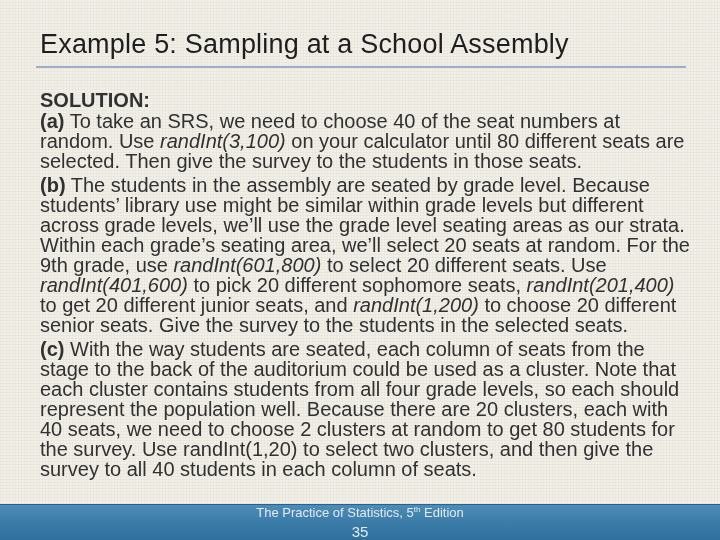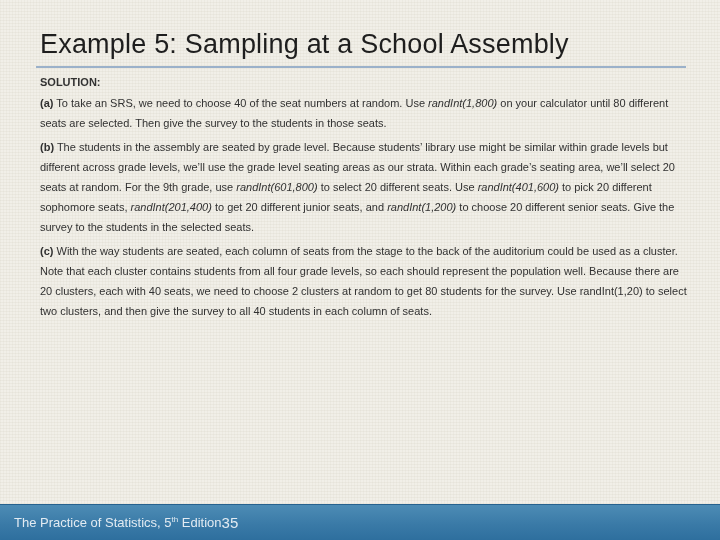--- a/index.html
+++ b/index.html
@@ -41,68 +41,69 @@
     font-size: 27px;
     font-weight: 400;
     letter-spacing: 0.2px;
     color: var(--title-text);
     line-height: 1.1;
     white-space: nowrap;
   }
   .body-block {
     position: absolute;
     left: 40px;
-    top: 72px;
+    top: 90px;
     width: 650px;
-    font-size: 11px;
+    font-size: 20px;
     line-height: 20px;
     color: var(--body-text);
   }
   .solution-label {
     font-weight: 700;
     margin-bottom: 1px;
   }
   .para { margin: 0 0 4px 0; }
   .para .b { font-weight: 700; }
   .para .i { font-style: italic; }
   .footer-bar {
     position: absolute;
     left: 0;
     bottom: 0;
     width: 720px;
     height: 36px;
     background: linear-gradient(180deg, var(--footer-top) 0%, var(--footer-mid) 55%, var(--footer-bottom) 100%);
     border-top: 1px solid var(--footer-border);
     display: flex;
     align-items: center;
-    justify-content: flex-start;
+    justify-content: space-between;
     padding: 0 14px;
     color: var(--footer-text);
     font-size: 13px;
+    flex-direction: column;
   }
   .footer-book sup {
     font-size: 8px;
     vertical-align: super;
     line-height: 0;
   }
   .footer-page { font-size: 15px; }
 </style>
 </head>
 <body>
 
 <div class="slide">
 
   <div class="title-block">
     <h1>Example 5: Sampling at a School Assembly</h1>
   </div>
 
   <div class="body-block">
     <div class="solution-label">SOLUTION:</div>
     <div>
-        <p class="para"><span class="b">(a)</span><span> To take an SRS, we need to choose 40 of the seat numbers at random. Use </span><span class="i">randInt(1,800)</span><span> on your calculator until 80 different seats are selected. Then give the survey to the students in those seats.</span></p>
+        <p class="para"><span class="b">(a)</span><span> To take an SRS, we need to choose 40 of the seat numbers at random. Use </span><span class="i">randInt(3,100)</span><span> on your calculator until 80 different seats are selected. Then give the survey to the students in those seats.</span></p>
         <p class="para"><span class="b">(b)</span><span> The students in the assembly are seated by grade level. Because students’ library use might be similar within grade levels but different across grade levels, we’ll use the grade level seating areas as our strata. Within each grade’s seating area, we’ll select 20 seats at random. For the 9th grade, use </span><span class="i">randInt(601,800)</span><span> to select 20 different seats. Use </span><span class="i">randInt(401,600)</span><span> to pick 20 different sophomore seats, </span><span class="i">randInt(201,400)</span><span> to get 20 different junior seats, and </span><span class="i">randInt(1,200)</span><span> to choose 20 different senior seats. Give the survey to the students in the selected seats.</span></p>
         <p class="para"><span class="b">(c)</span><span> With the way students are seated, each column of seats from the stage to the back of the auditorium could be used as a cluster. Note that each cluster contains students from all four grade levels, so each should represent the population well. Because there are 20 clusters, each with 40 seats, we need to choose 2 clusters at random to get 80 students for the survey. Use randInt(1,20) to select two clusters, and then give the survey to all 40 students in each column of seats.</span></p>
       </div>
   </div>
 
   <div class="footer-bar">
     <div class="footer-book"><span>The Practice of Statistics, 5</span><sup>th</sup><span> Edition</span></div>
     <div class="footer-page">35</div>
   </div>
 

